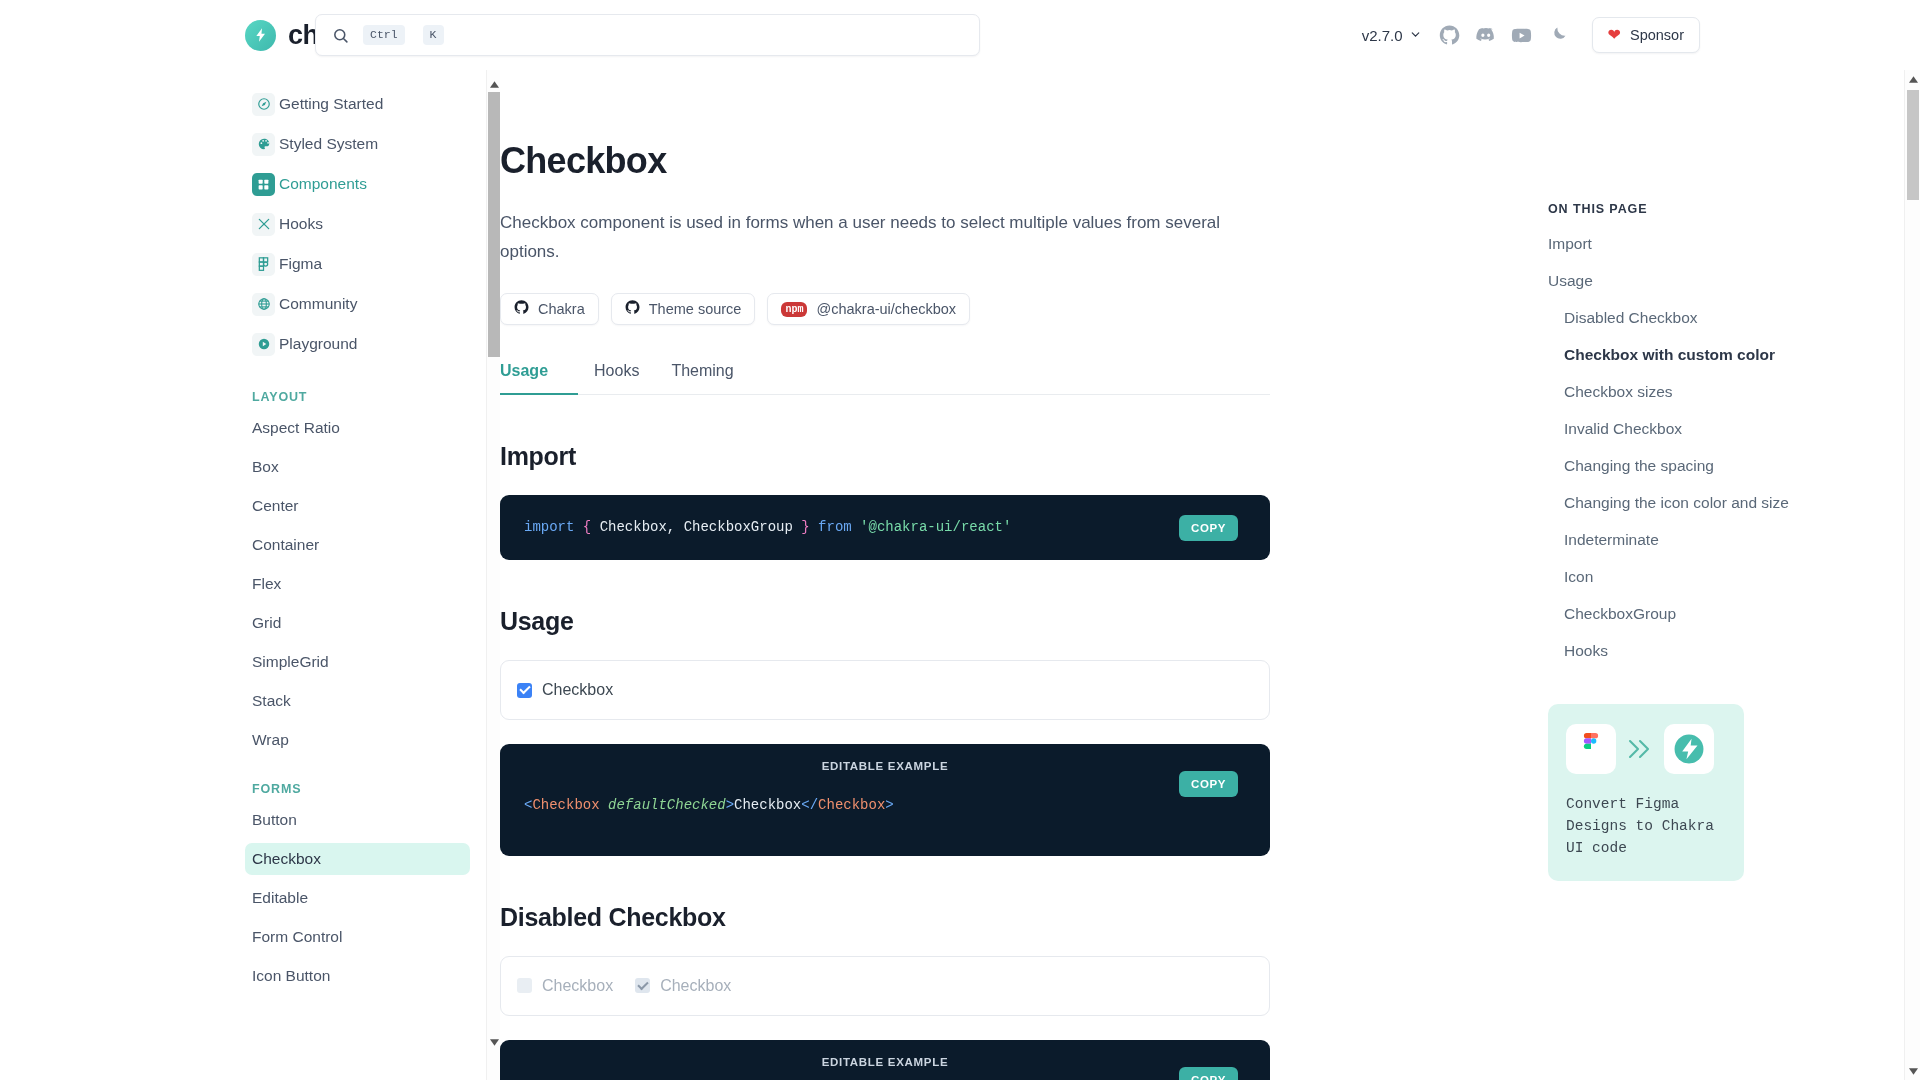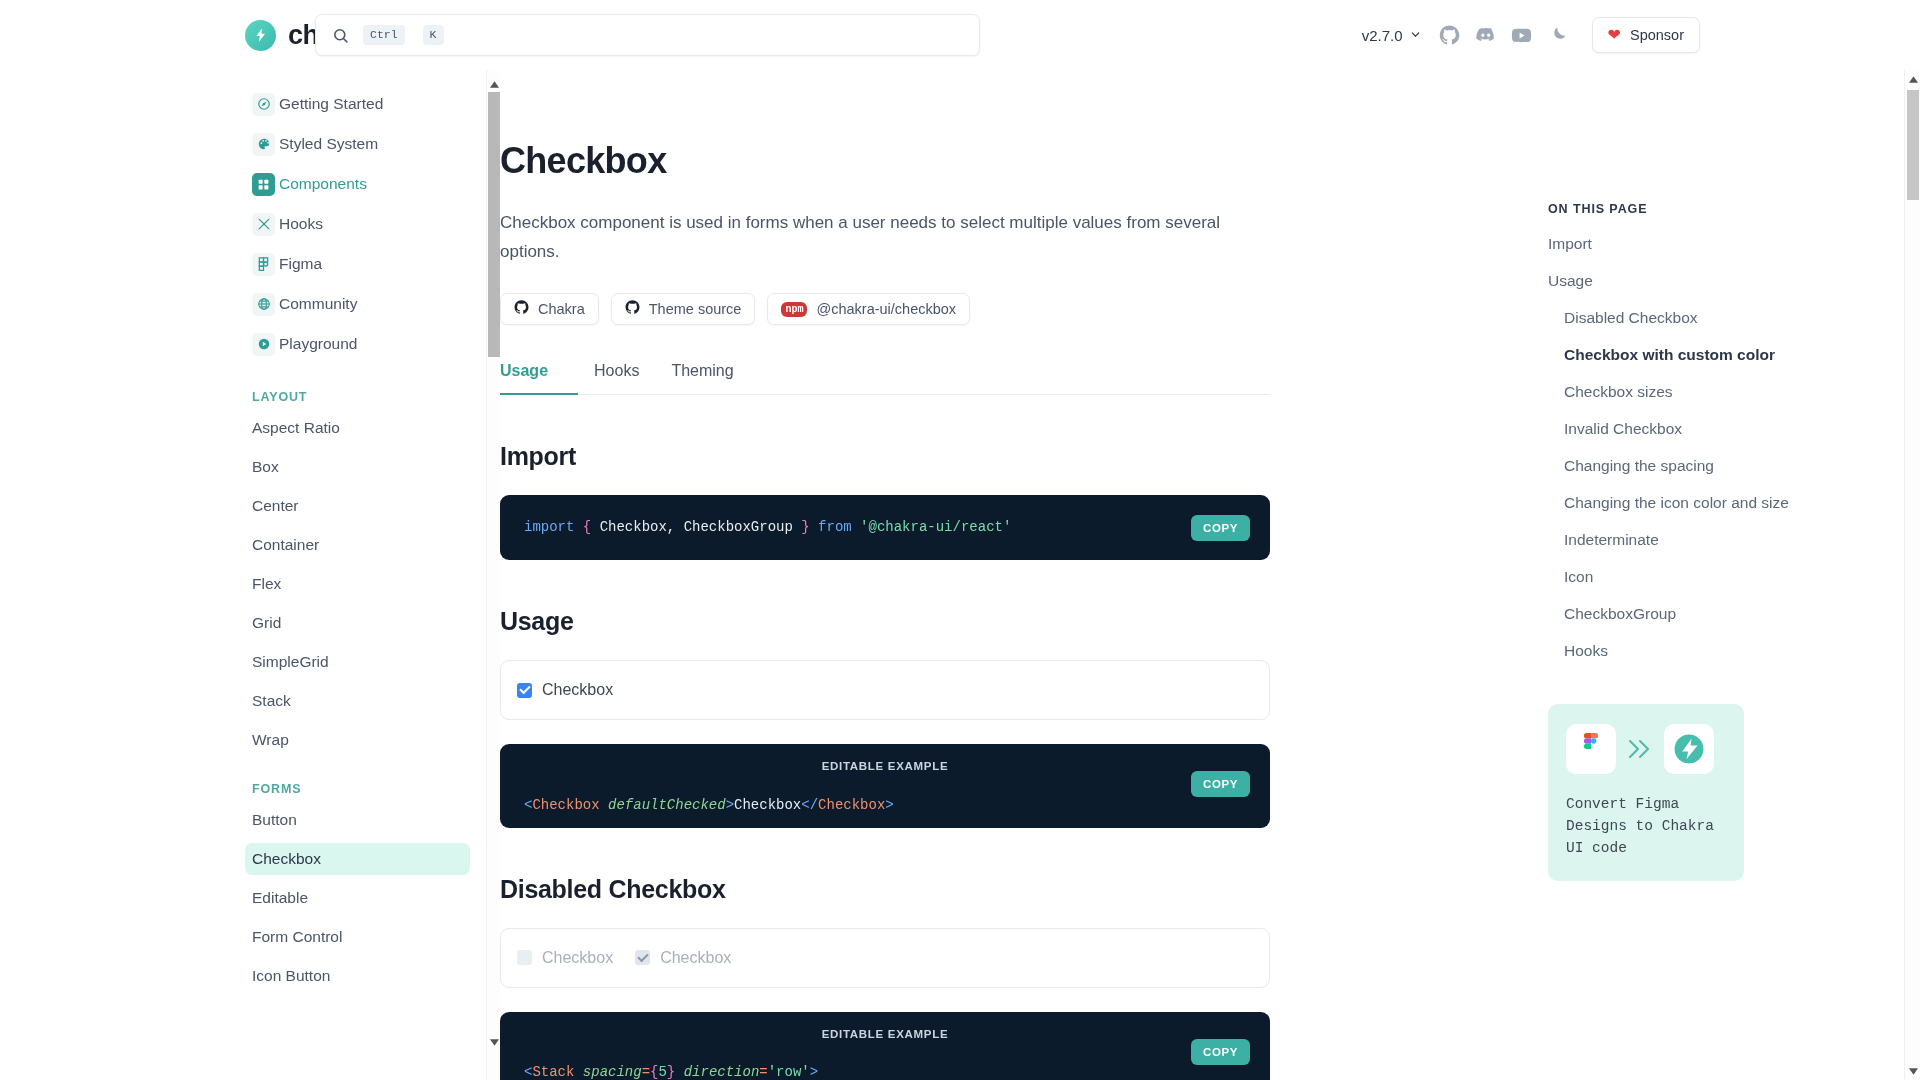--- a/index.html
+++ b/index.html
@@ -180,28 +180,28 @@
   h2.sec { font-size: 25px; font-weight: 700; color: #1a202c; margin-top: 47px; letter-spacing: -0.3px;}
 
   .code-block {
     position: relative; margin-top: 24px;
     background: #0b1b2b; border-radius: 9px;
     padding: 22px 24px; min-height: 58px;
     font-family: "Liberation Mono", monospace;
     font-size: 14px; line-height: 1.5;
     overflow: hidden;
   }
-  .code-block.editable { padding-top: 14px; padding-bottom: 12px; }
+  .code-block.editable { padding-top: 14px; padding-bottom: 40px; }
   .editable-label {
     text-align: center; font-size: 11.5px; font-weight: 700; letter-spacing: 0.7px;
     color: #cbd5e0; font-family: "Liberation Sans", sans-serif;
     margin-bottom: 19px;
   }
   .copy-btn {
-    position: absolute; right: 20px; top: 20px;
+    position: absolute; right: 32px; top: 20px;
     background: #3cb0a5; color: #fff;
     font-family: "Liberation Sans", sans-serif;
     font-size: 11.5px; font-weight: 700; letter-spacing: 0.6px;
     border: 0; border-radius: 6px; padding: 7px 12px; cursor: pointer;
   }
   .code-block.editable .copy-btn { top: 27px; }
 
   .tok-kw   { color: #6aa9f5; }
   .tok-punc { color: #f07ec3; }
   .tok-id   { color: #e6edf3; }

